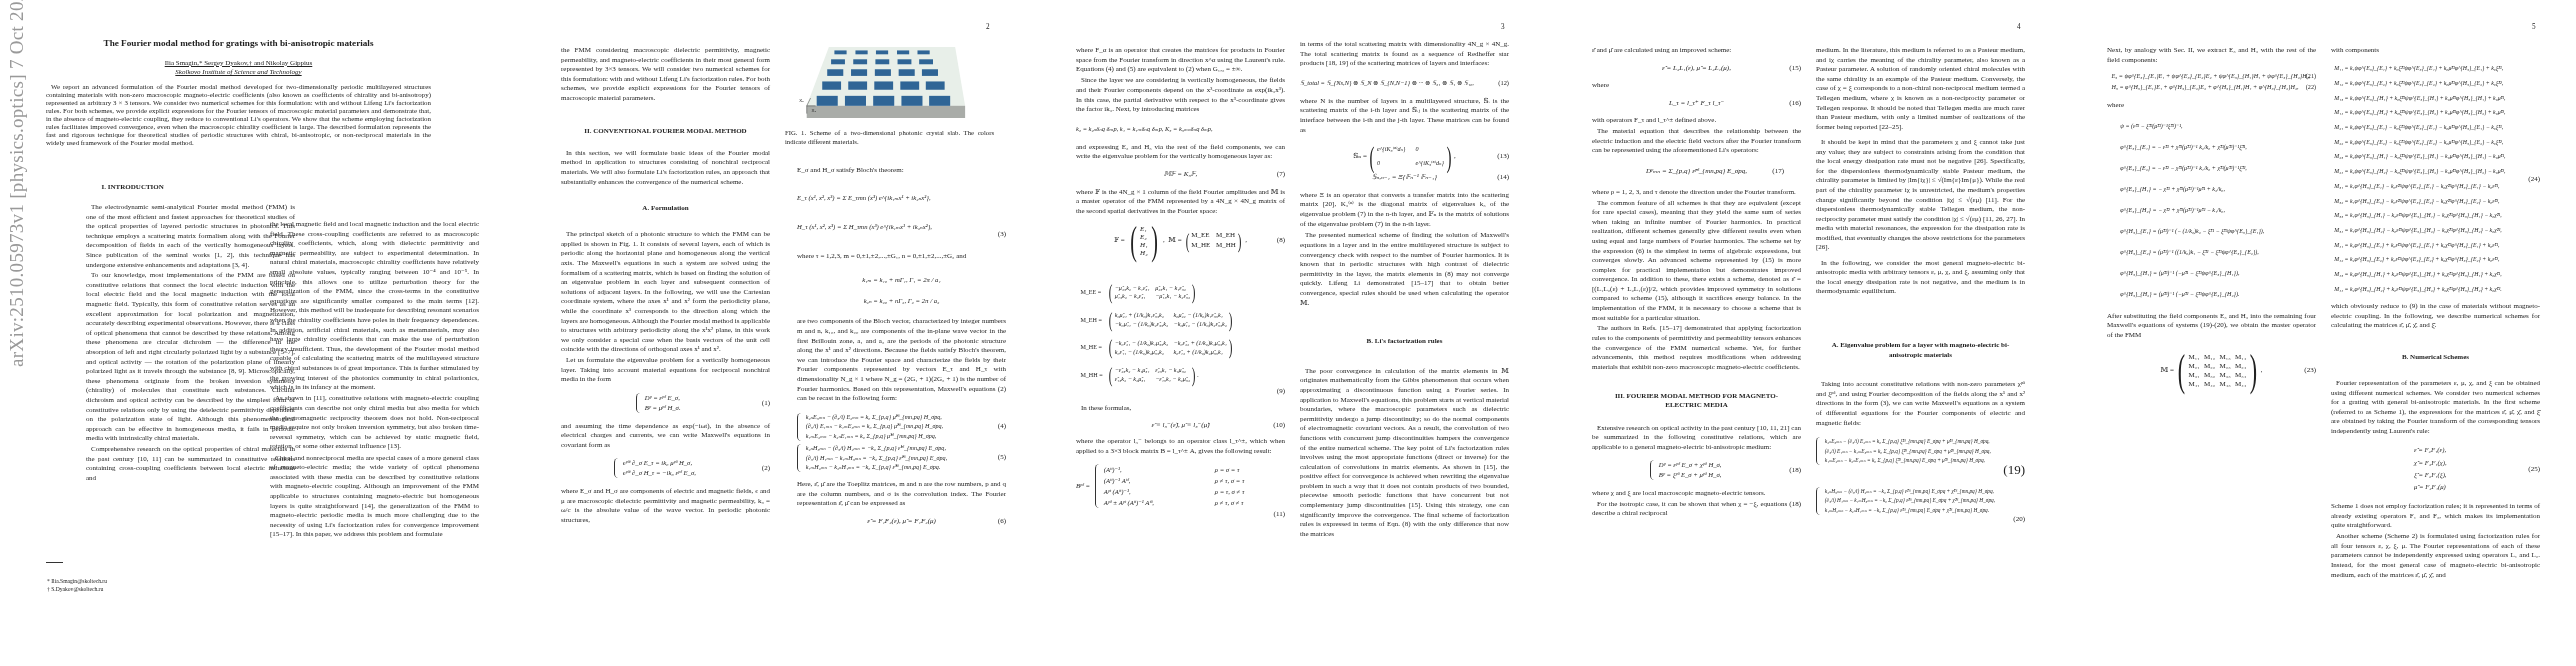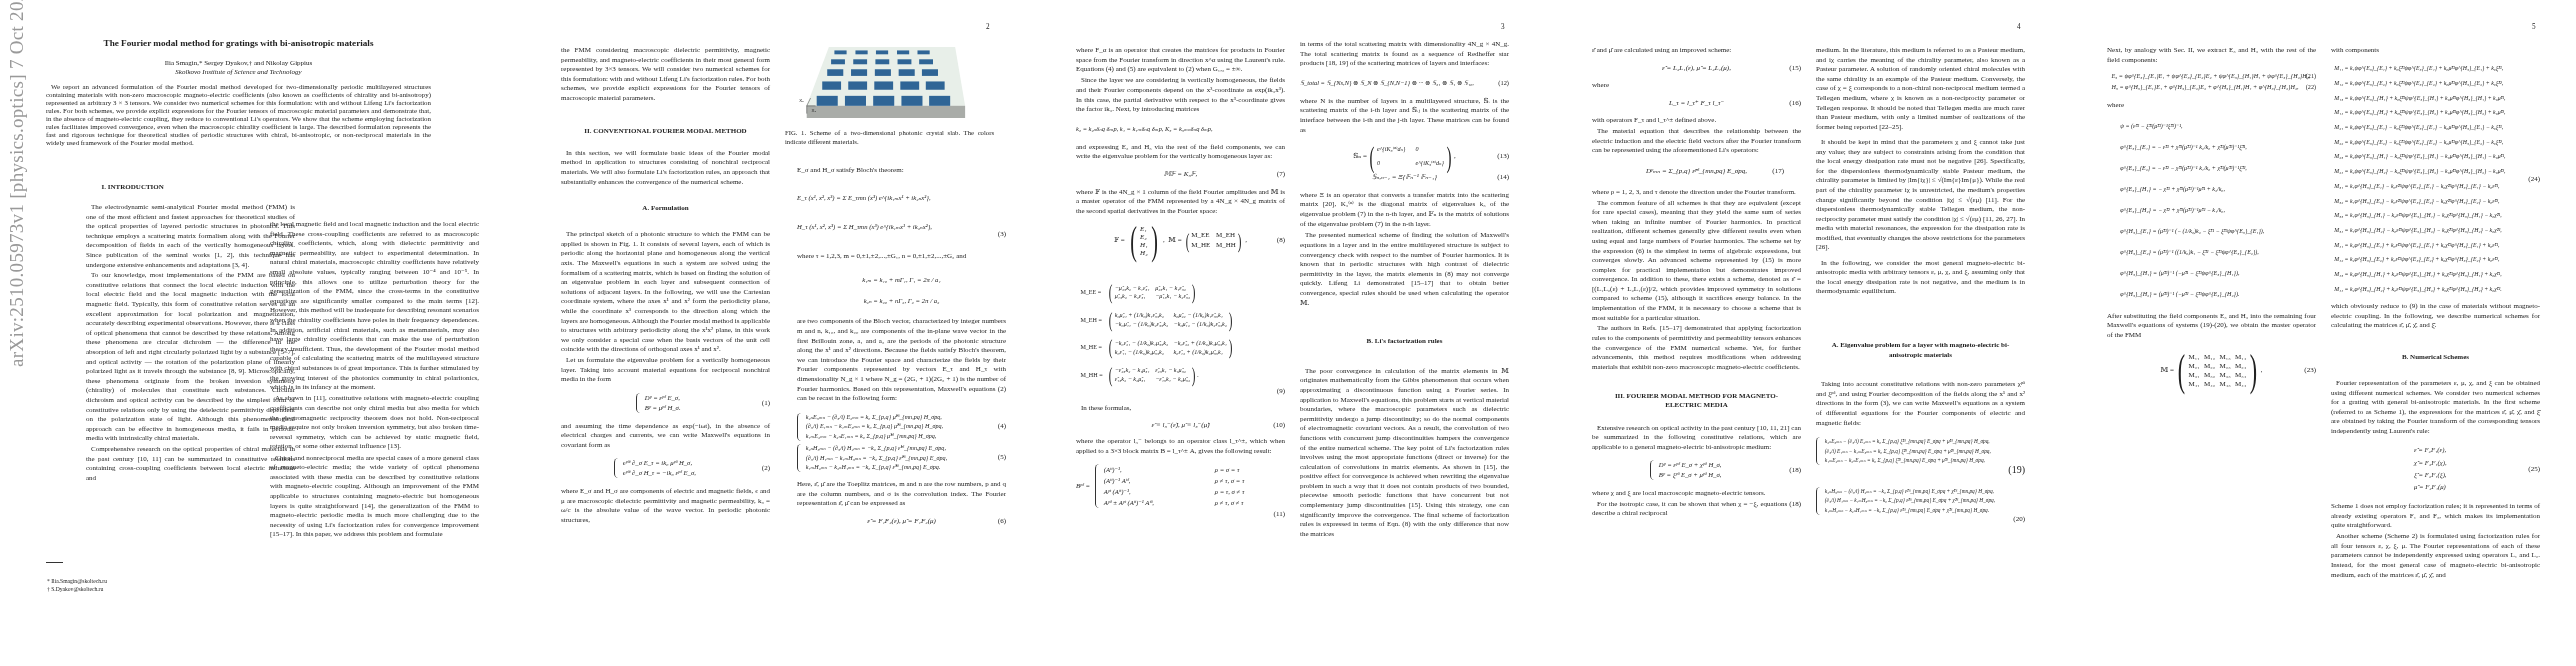--- a/index.html
+++ b/index.html
@@ -12,21 +12,21 @@
   .sec{text-align:center;font-weight:bold;font-size:7px;line-height:9px;margin:13.3px 0 11px 0;text-indent:0;}
   .subsec{text-align:center;font-weight:bold;font-size:7px;margin:13.3px 0 11px 0;}
   .eq{display:flex;align-items:center;justify-content:center;position:relative;margin:5.6px 0;font-style:italic;font-size:7px;min-height:10px;}
   .eq .num{position:absolute;right:0;font-style:normal;}
   .eqblock{position:relative;margin:4.4px 0 5.6px 0;font-style:italic;font-size:6.7px;line-height:10px;}
   .eqblock .num{position:absolute;right:0;top:50%;transform:translateY(-50%);font-style:normal;font-size:7px;}
   .eqblock .lines{padding-left:7.8px;border-left:0.8px solid #333;border-radius:4.4px 0 0 4.4px;display:inline-block;}
   .eqblock.center{text-align:center;}
   .stamp{position:absolute;left:5.6px;top:367px;transform:rotate(-90deg);transform-origin:left top;font-family:"Liberation Serif",serif;font-size:19px;color:#999;white-space:nowrap;letter-spacing:0.3px;}
   .title{position:absolute;left:44px;top:38px;width:389px;text-align:center;font-size:9.2px;font-weight:bold;}
-  .authors{position:absolute;left:44px;top:59px;width:389px;text-align:center;font-size:7px;line-height:9.4px;}
+  .authors{position:absolute;left:44px;top:59px;width:389px;text-align:center;font-size:7px;line-height:9.4px;text-decoration:underline;}
   .authors .aff{font-style:italic;}
   .abstract{position:absolute;left:51px;top:92px;width:189px;font-size:6.9px;line-height:8.8px;text-align:justify;text-indent:5px;}
   .abstract{width:189px;}
   .fn{position:absolute;font-size:5.6px;line-height:7.8px;}
   .fnrule{position:absolute;width:16.7px;border-top:0.6px solid #333;}
   .fig{position:absolute;}
   .caption{position:absolute;font-size:6.7px;line-height:8.6px;text-align:justify;}
   .mat{display:inline-flex;align-items:center;}
   .paren{font-size:22px;font-style:normal;line-height:1;transform:scaleX(0.5);}
   .grid{display:inline-grid;gap:0.6px 5.6px;font-style:italic;}
@@ -324,21 +324,21 @@
   </div>
 
   <div class="col" style="left:270px;top:46px;">
     <p class="ni">medium. In the literature, this medium is referred to as a Pasteur medium, and iχ carries the meaning of the chirality parameter, also known as a Pasteur parameter. A solution of randomly oriented chiral molecules with the same chirality is an example of the Pasteur medium. Conversely, the case of χ = ξ corresponds to a non-chiral non-reciprocal medium termed a Tellegen medium, where χ is known as a non-reciprocity parameter or Tellegen response. It should be noted that Tellegen media are much rarer than Pasteur medium, with only a limited number of realizations of the former being reported [22–25].</p>
     <p style="margin-top:5.6px">It should be kept in mind that the parameters χ and ξ cannot take just any value; they are subject to constraints arising from the condition that the local energy dissipation rate must not be negative [26]. Specifically, for the dispersionless thermodynamically stable Pasteur medium, the chirality parameter is limited by |Im{iχ}| ≤ √(Im{ε}Im{μ}). While the real part of the chirality parameter iχ is unrestricted, the medium's properties change significantly beyond the condition |iχ| ≤ √(εμ) [11]. For the dispersionless thermodynamically stable Tellegen medium, the non-reciprocity parameter must satisfy the condition |χ| ≤ √(εμ) [11, 26, 27]. In media with material resonances, the expression for the dissipation rate is modified, that eventually changes the above restrictions for the parameters [26].</p>
     <p style="margin-top:5.6px">In the following, we consider the most general magneto-electric bi-anisotropic media with arbitrary tensors ε, μ, χ, and ξ, assuming only that the local energy dissipation rate is not negative, and the medium is in thermodynamic equilibrium.</p>
     <div class="subsec" style="margin:44px 11px 20px 11px;">A.   Eigenvalue problem for a layer with magneto-electric bi-anisotropic materials</div>
     <p>Taking into account constitutive relations with non-zero parameters χᵖᵟ and ξᵖᵟ, and using Fourier decomposition of the fields along the x¹ and x² directions in the form (3), we can write Maxwell's equations as a system of differential equations for the Fourier components of electric and magnetic fields:</p>
     <div class="eqblock" style="margin:9px 0 3.3px 0;font-size:5.3px;line-height:9.4px;">
       <span class="lines"><div>k₂ₙE₃ₘₙ − (∂₃/i) E₂ₘₙ = k₀ Σ_{p,q} ξ̂¹ᵟ_{mn,pq} E_σpq + μ̂¹ᵟ_{mn,pq} H_σpq,</div><div>(∂₃/i) E₁ₘₙ − k₁ₘE₃ₘₙ = k₀ Σ_{p,q} ξ̂²ᵟ_{mn,pq} E_σpq + μ̂²ᵟ_{mn,pq} H_σpq,</div><div>k₁ₘE₂ₘₙ − k₂ₙE₁ₘₙ = k₀ Σ_{p,q} ξ̂³ᵟ_{mn,pq} E_σpq + μ̂³ᵟ_{mn,pq} H_σpq,</div></span>
-      <div style="text-align:right;font-style:normal;font-size:10px;">(19)</div>
+      <div style="text-align:right;font-style:normal;font-size:13px;">(19)</div>
     </div>
     <div class="eqblock" style="margin:12.2px 0 3.3px 0;font-size:5.3px;line-height:9.4px;">
       <span class="lines"><div>k₂ₙH₃ₘₙ − (∂₃/i) H₂ₘₙ = −k₀ Σ_{p,q} ε̂¹ᵟ_{mn,pq} E_σpq + χ̂¹ᵟ_{mn,pq} H_σpq,</div><div>(∂₃/i) H₁ₘₙ − k₁ₘH₃ₘₙ = −k₀ Σ_{p,q} ε̂²ᵟ_{mn,pq} E_σpq + χ̂²ᵟ_{mn,pq} H_σpq,</div><div>k₁ₘH₂ₘₙ − k₂ₙH₁ₘₙ = −k₀ Σ_{p,q} ε̂³ᵟ_{mn,pq} E_σpq + χ̂³ᵟ_{mn,pq} H_σpq.</div></span>
       <div style="text-align:right;font-style:normal;font-size:7px;">(20)</div>
     </div>
   </div>
 </div>
 
 <div class="page" style="left:2061px">
   <div class="pnum">5</div>

